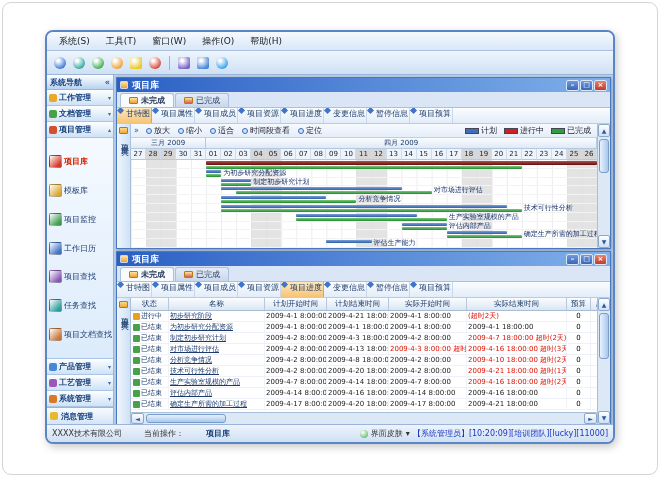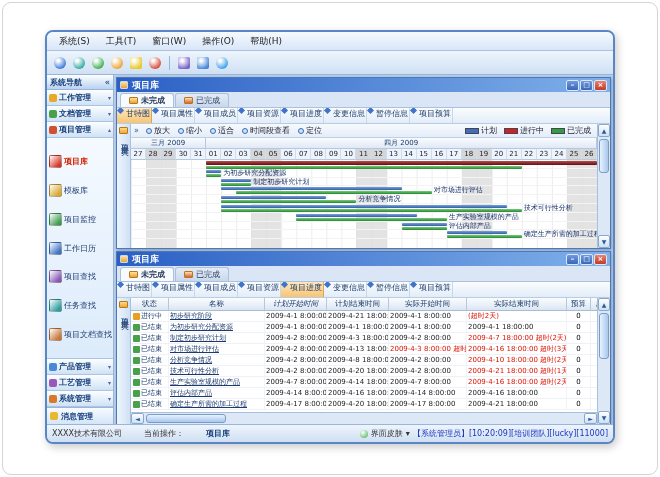--- a/index.html
+++ b/index.html
@@ -412,20 +412,24 @@
                 <div class="g-row" style="top: 70%; height: 10%;">
                   <div class="gbar plan" style="left: 58.0645%; width: 9.67742%;"></div>
                   <div class="gbar actual" style="left: 58.0645%; width: 9.67742%;"></div>
                   <div class="glabel" style="left: calc(67.7419% + 2px);">评估内部产品</div>
                 </div>
                 <div class="g-row" style="top: 80%; height: 10%;">
                   <div class="gbar plan" style="left: 67.7419%; width: 12.9032%;"></div>
                   <div class="gbar actual" style="left: 67.7419%; width: 16.129%;"></div>
                   <div class="glabel" style="left: calc(83.871% + 2px);">确定生产所需的加工过程</div>
                 </div>
+                <div class="g-row" style="top: 90%; height: 10%;">
+                  <div class="gbar plan" style="left: 41.9355%; width: 9.67742%;"></div>
+                  <div class="glabel" style="left: calc(51.6129% + 2px);">评估生产能力</div>
+                </div>
               </div>
           </div>
           <div class="vscroll">
             <div class="sarrow">▲</div>
             <div class="strack">
                 <div class="sthumb"></div>
               </div>
             <div class="sarrow">▼</div>
           </div>
         </div>
@@ -487,21 +491,21 @@
           </div>
         <div class="cbody">
           <div class="side-tab">
             <span class="folder-mini"></span>
             <span class="side-tab-text">项目文件夹</span>
           </div>
           <div class="tbl">
             <div class="thead">
                 <div class="th" style="width: 38px;">状态</div>
                 <div class="th" style="width: 96px;">名称</div>
-                <div class="th" style="width: 62px; font-style: italic;">计划开始时间</div>
+                <div class="th" style="width: 62px;">计划开始时间</div>
                 <div class="th" style="width: 62px;">计划结束时间</div>
                 <div class="th" style="width: 78px;">实际开始时间</div>
                 <div class="th" style="width: 100px;">实际结束时间</div>
                 <div class="th" style="width: 24px;">预算</div>
                 <div class="th" style="width: 18px;">成</div>
               </div>
             <div class="tbody">
                 <div class="trow">
                   <div class="td" style="width: 38px;">
                     <span class="status-ic" style="background: rgb(232, 160, 32);"></span>

